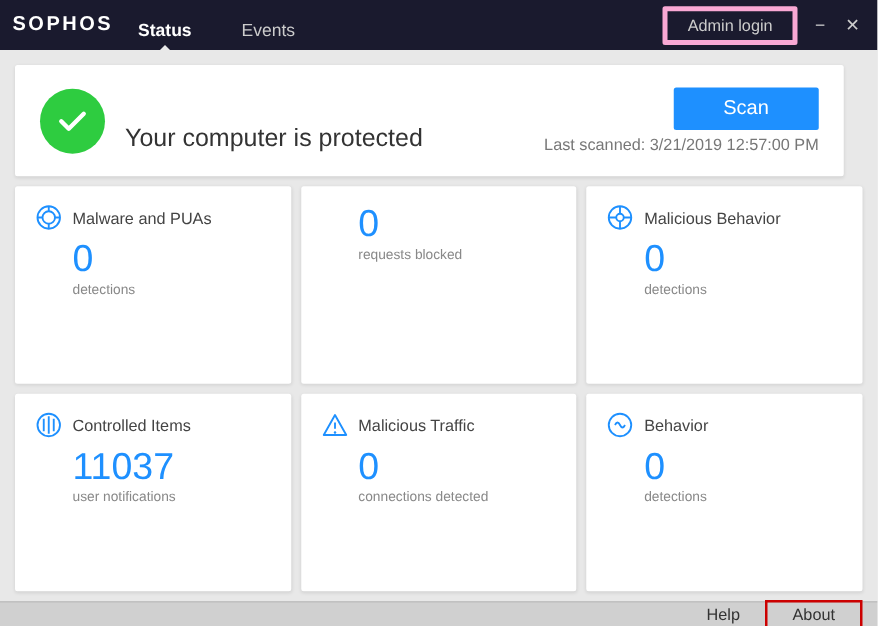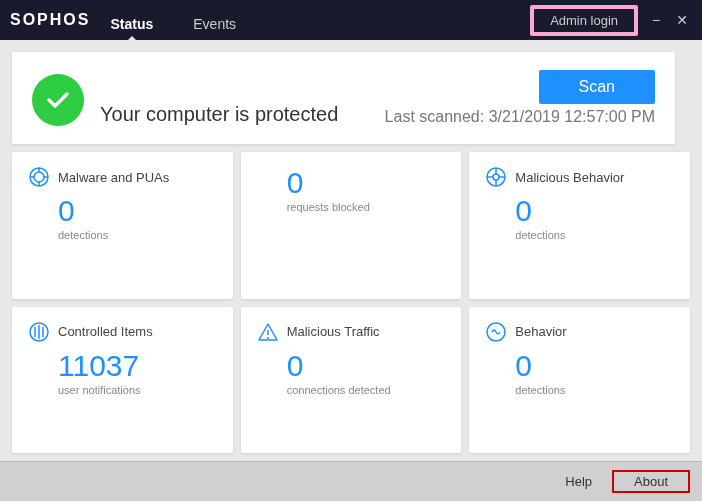--- a/index.html
+++ b/index.html
@@ -132,21 +132,21 @@
       background: #1e90ff;
       color: white;
       border: none;
       padding: 8px 40px;
       font-size: 16px;
       cursor: pointer;
       border-radius: 2px;
       margin-bottom: 4px;
     }
     .last-scanned {
-      font-size: 16px;
+      font-size: 13px;
       color: #777;
     }
 
     
     .stats-grid {
       display: grid;
       grid-template-columns: 1fr 1fr 1fr;
       grid-template-rows: 1fr 1fr;
       gap: 8px;
       margin: 0 12px 8px 12px;
@@ -181,21 +181,21 @@
     .stat-label {
       font-size: 11px;
       color: #888;
       padding-left: 30px;
       margin-top: 2px;
     }
 
     
     .footer {
       background: #d0d0d0;
-      height: 40px;
+      height: 20px;
       display: flex;
       align-items: center;
       justify-content: flex-end;
       padding: 0 12px;
       gap: 16px;
       border-top: 1px solid #bbb;
     }
     .footer-btn {
       font-size: 13px;
       color: #333;

